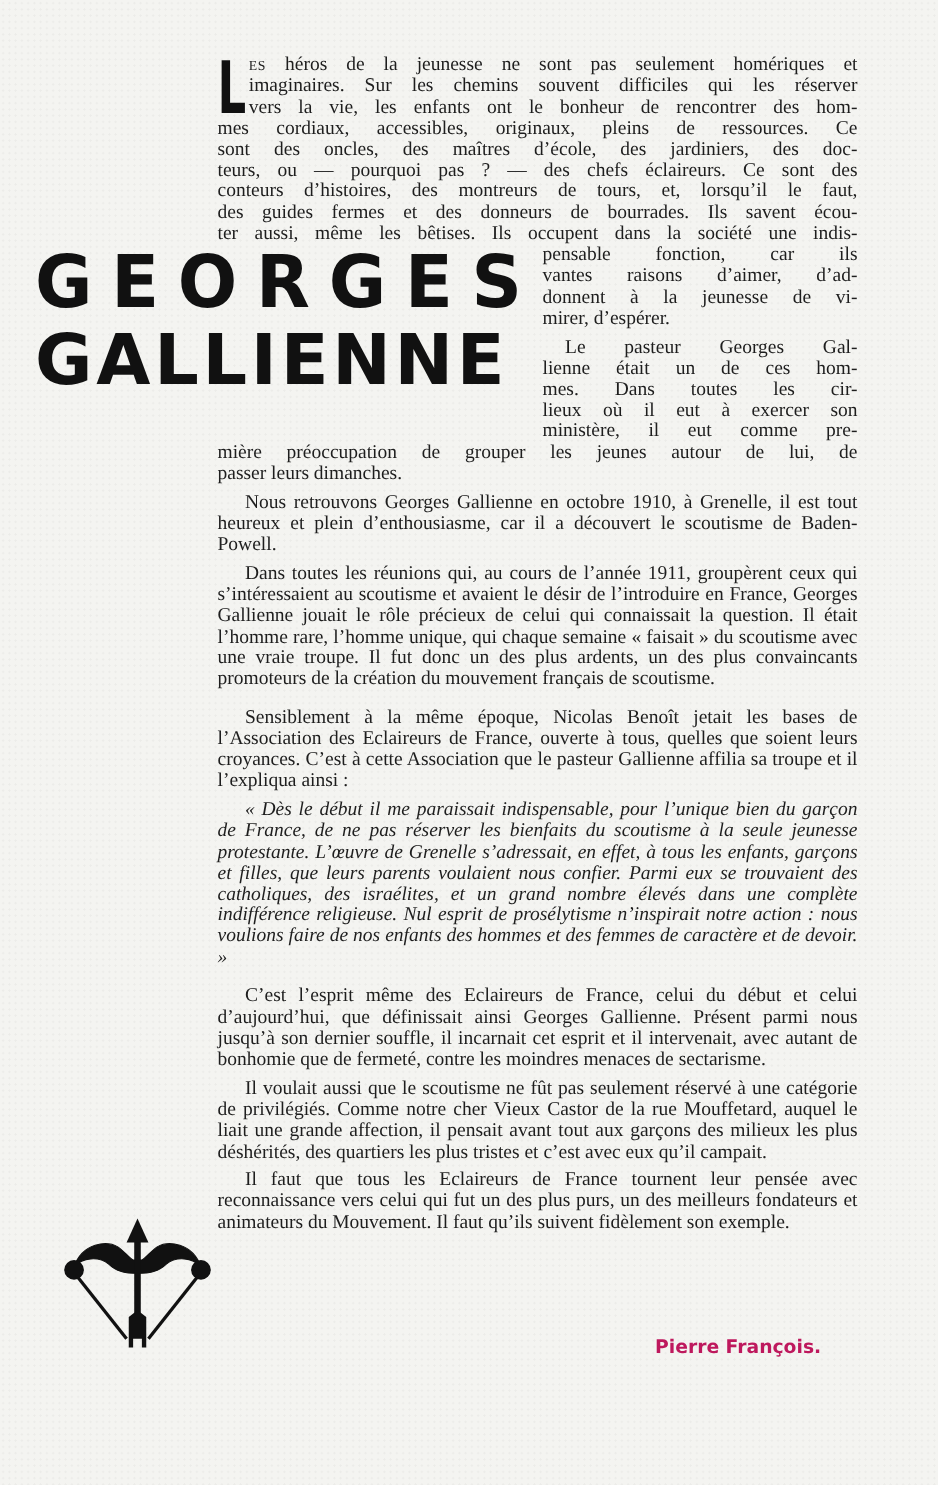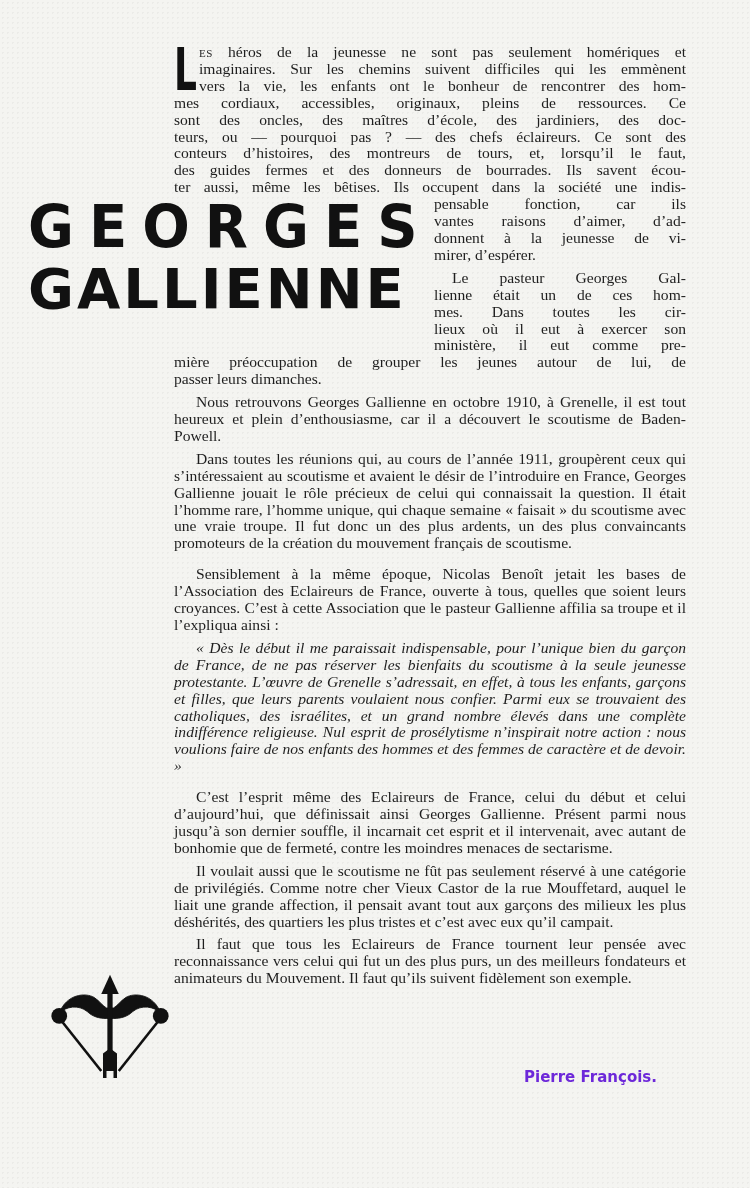--- a/index.html
+++ b/index.html
@@ -30,39 +30,39 @@
     .title {
       position: absolute; left: 28px; top: 196px; width: 400px;
       font-family: "DejaVu Sans", sans-serif; font-weight: bold;
       font-size: 56px; line-height: 62px; color: #111;
     }
     .title .t1 { display: block; letter-spacing: 15px; transform: scaleY(1.04); }
     .title .t2 { display: block; letter-spacing: 3px; }
     .quote { font-style: italic; }
     .signature {
       position: absolute; left: 524px; top: 1068px;
-      font-family: "DejaVu Sans", sans-serif; font-weight: bold; font-size: 15px; color: #6d28d9;
+      font-family: "DejaVu Sans", sans-serif; font-weight: bold; font-size: 15px; color: #be185d;
     }
     .emblem { position: absolute; left: 40px; top: 964px; width: 140px; height: 130px; }
   </style>
 </head>
 <body>
 
 <div class="page">
 
   <h1 class="title" style="margin:0;">
     <span class="t1">GEORGES</span>
     <span class="t2">GALLIENNE</span>
   </h1>
 
   <div class="col">
     <div style="margin-bottom:6px;">
       <span class="dropcap">L</span>
       <span class="ln"><span class="smallcaps">es</span><span> héros de la jeunesse ne sont pas seulement homériques et</span></span>
-      <span class="ln">imaginaires. Sur les chemins suivent difficiles qui les emmènent</span>
+      <span class="ln">imaginaires. Sur les chemins souvent difficiles qui les réserver</span>
       <span class="ln">vers la vie, les enfants ont le bonheur de rencontrer des hom-</span>
       <span class="ln" style="margin-left:-12px;">mes cordiaux, accessibles, originaux, pleins de ressources. Ce</span>
       <span class="ln" style="margin-left:-12px;">sont des oncles, des maîtres d’école, des jardiniers, des doc-</span>
       <span class="ln" style="margin-left:-12px;">teurs, ou — pourquoi pas ? — des chefs éclaireurs. Ce sont des</span>
       <span class="ln" style="margin-left:-12px;">conteurs d’histoires, des montreurs de tours, et, lorsqu’il le faut,</span>
       <span class="ln" style="margin-left:-12px;">des guides fermes et des donneurs de bourrades. Ils savent écou-</span>
       <span class="ln" style="margin-left:-12px;">ter aussi, même les bêtises. Ils occupent dans la société une indis-</span>
       <span class="ln wrap-right">pensable fonction, car ils</span>
       <span class="ln wrap-right">vantes raisons d’aimer, d’ad-</span>
       <span class="ln wrap-right">donnent à la jeunesse de vi-</span>

